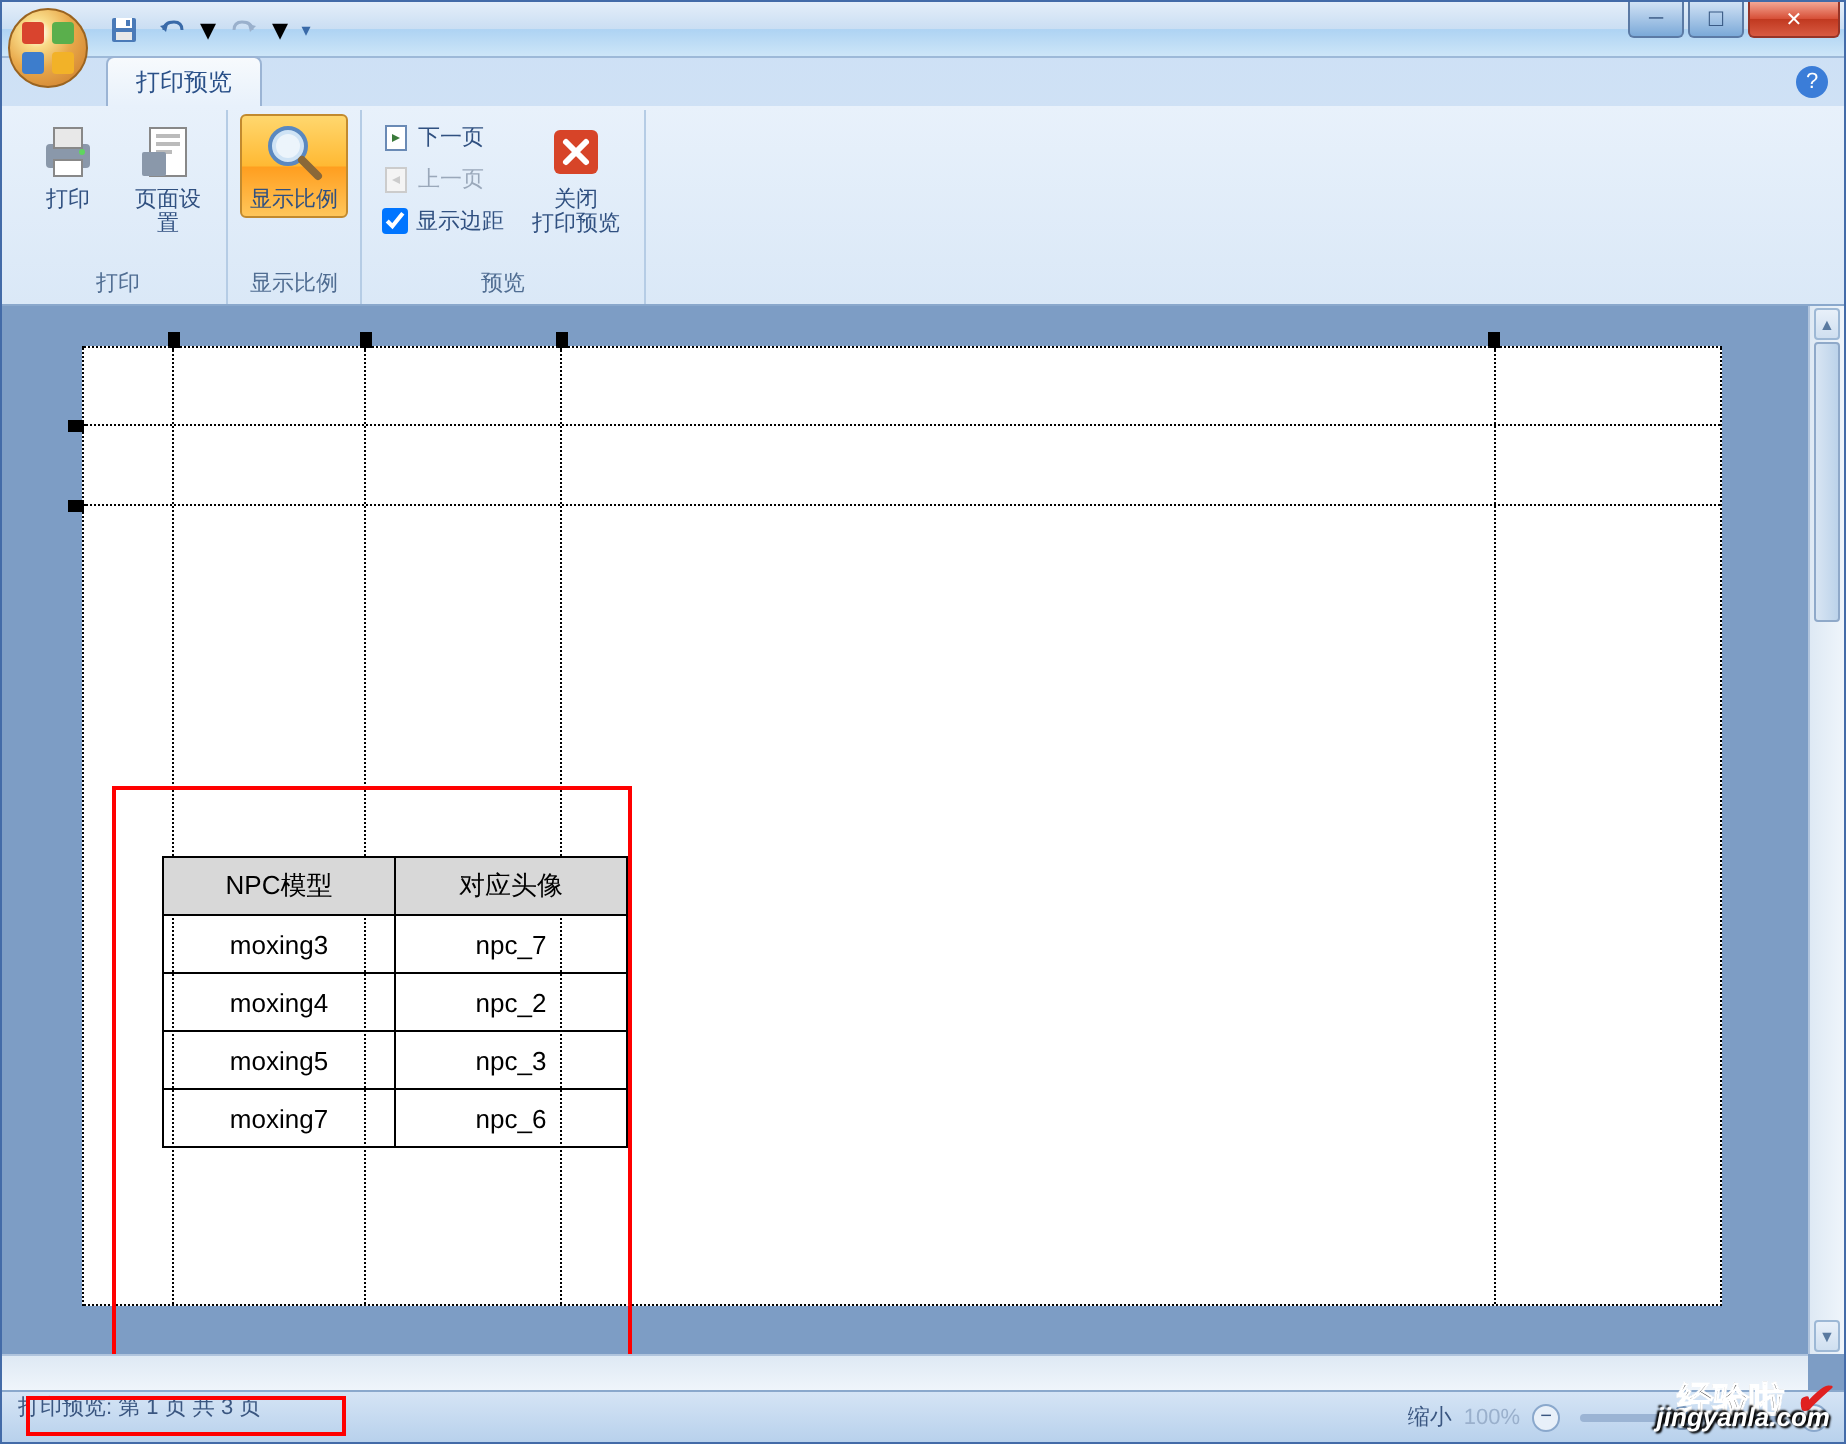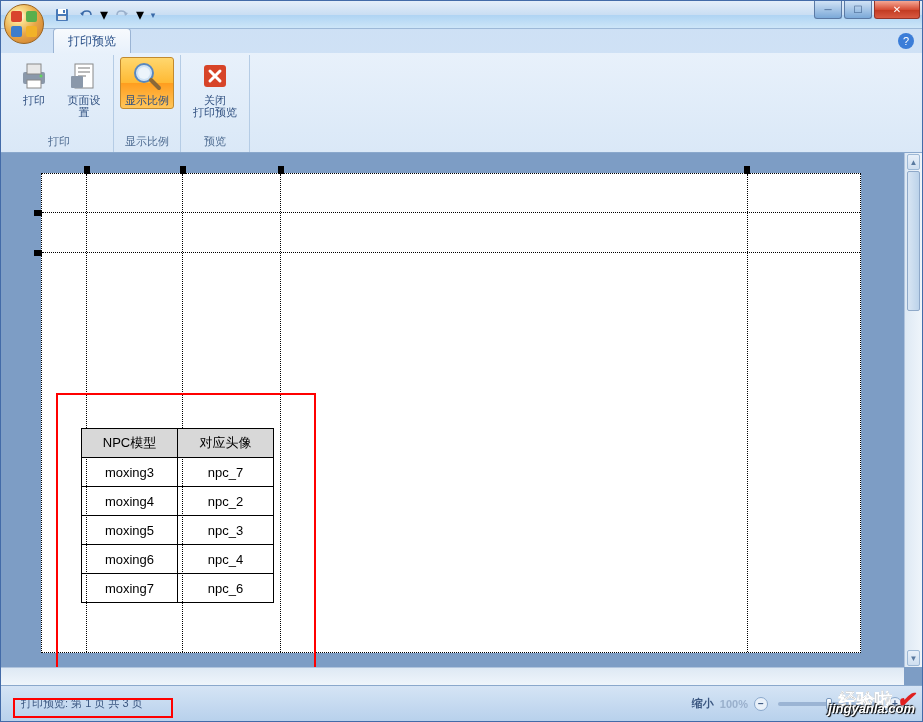--- a/index.html
+++ b/index.html
@@ -57,26 +57,26 @@
     .margin-line-v { position: absolute; top: 0; bottom: 0; border-left: 1px dotted #000; }
     .margin-line-h { position: absolute; left: 0; right: 0; border-top: 1px dotted #000; }
     .margin-handle { position: absolute; width: 6px; height: 8px; background: #000; }
     .margin-handle.side { width: 8px; height: 6px; }
     
     .red-box { position: absolute; border: 2px solid #ff0000; }
     .highlight1 { left: 55px; top: 240px; width: 260px; height: 308px; }
     .highlight2 { left: 13px; top: 698px; width: 160px; height: 20px; }
     
     .data-table { position: absolute; left: 80px; top: 275px; border-collapse: collapse; font-family: SimSun, monospace; }
-    .data-table th, .data-table td { border: 1px solid #000; padding: 4px 8px; font-size: 13px; text-align: center; font-weight: normal; width: 96px; height: 29px; }
+    .data-table th, .data-table td { border: 1px solid #000; padding: 4px 8px; font-size: 13px; text-align: center; font-weight: normal; width: 116px; height: 29px; }
     .data-table th { background: #d8d8d8; }
     
-    .statusbar { height: 36px; background: linear-gradient(to bottom, #d5e4f5, #b8d1ec); border-top: 1px solid #8aa8cc; display: flex; align-items: center; font-size: 11px; color: #3a5680; padding: 0 20px; }
+    .statusbar { height: 26px; background: linear-gradient(to bottom, #d5e4f5, #b8d1ec); border-top: 1px solid #8aa8cc; display: flex; font-size: 11px; color: #3a5680; padding: 0 8px; }
     .status-left { flex: 1; }
-    .status-right { display: flex; align-items: center; gap: 6px; font-weight: bold; }
+    .status-right { display: flex; align-items: center; gap: 6px; }
     .zoom-slider { width: 100px; height: 4px; background: #9bb4d4; border-radius: 2px; position: relative; margin: 0 4px; }
     .zoom-thumb { position: absolute; left: 48px; top: -4px; width: 6px; height: 12px; background: linear-gradient(to bottom, #fff, #cfe0f0); border: 1px solid #7a98bc; border-radius: 2px; }
     .zoom-btn { width: 14px; height: 14px; border: 1px solid #8aa8cc; border-radius: 50%; background: #e8f0f9; display: flex; align-items: center; justify-content: center; font-size: 10px; cursor: pointer; }
     
     .watermark { position: absolute; right: 8px; bottom: 9px; display: flex; align-items: center; gap: 4px; font-family: Arial; font-weight: bold; }
     .wm-text1 { font-size: 18px; color: #000; -webkit-text-stroke: 0.5px #fff; }
     .wm-check { color: #e02020; font-size: 22px; font-style: italic; }
     .wm-url { position: absolute; right: 8px; bottom: 6px; font-size: 13px; color: #fff; text-shadow: 1px 1px 1px #000, -1px -1px 1px #000; font-style: italic; font-weight: bold; }
   </style>
 </head>
@@ -172,20 +172,40 @@
               </svg>
           </div>
           <div class="btn-label">显示比例</div>
         </div>
       </div>
       <div class="group-label">显示比例</div>
     </div>
 
     <div class="ribbon-group">
       <div class="group-content">
+        <div class="small-btns">
+          <div class="small-btn">
+            <svg width="14" height="14">
+                <rect x="2" y="1" width="10" height="12" fill="#fff" stroke="#6a8ab5"></rect>
+                <path d="M5 5 L9 7 L5 9 Z" fill="#3a7a3a"></path>
+              </svg>
+            <span>下一页</span>
+          </div>
+          <div class="small-btn disabled">
+            <svg width="14" height="14">
+                <rect x="2" y="1" width="10" height="12" fill="#f4f4f4" stroke="#ccc"></rect>
+                <path d="M9 5 L5 7 L9 9 Z" fill="#ccc"></path>
+              </svg>
+            <span>上一页</span>
+          </div>
+          <div class="checkbox-row">
+            <input type="checkbox" checked="" style="">
+            <span>显示边距</span>
+          </div>
+        </div>
         <div class="big-btn" style="width:56px">
           <div class="big-icon">
             <svg width="26" height="26">
                 <rect x="2" y="2" width="22" height="22" fill="#d74428" rx="3"></rect>
                 <path d="M8 8 L18 18 M18 8 L8 18" stroke="#fff" stroke-width="3" stroke-linecap="round"></path>
               </svg>
           </div>
           <div class="btn-label">
             <span>关闭</span><br>
             <span>打印预览</span>
@@ -226,24 +246,20 @@
           </tr>
           <tr>
             <td>moxing4</td>
             <td>npc_2</td>
           </tr>
           <tr>
             <td>moxing5</td>
             <td>npc_3</td>
           </tr>
           <tr>
-            <td>moxing6</td>
-            <td>npc_4</td>
-          </tr>
-          <tr>
             <td>moxing7</td>
             <td>npc_6</td>
           </tr>
         </tbody>
     </table>
 
     <div class="red-box highlight1"></div>
 
     <div class="scrollbar-v">
       <div class="arrow up">▲</div>

